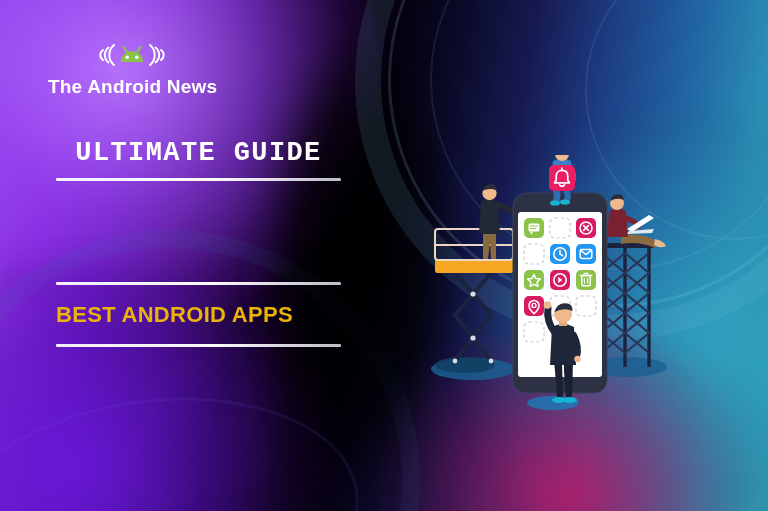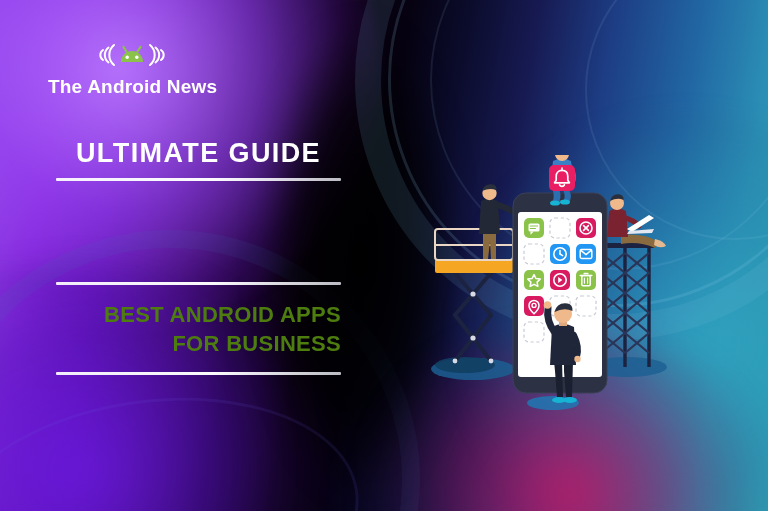--- a/index.html
+++ b/index.html
@@ -170,20 +170,21 @@
     font-weight:700;
     letter-spacing:0.2px;
     white-space:nowrap;
   }
 
   
   .eyebrow-block {
     position:absolute;
     left:56px; top:138px;
     width:285px;
+    font-family:Liberation Mono, monospace;
   }
   .eyebrow {
     color:#ffffff;
     font-size:27px;
     font-weight:700;
     letter-spacing:1.4px;
     text-align:center;
     line-height:1.12;
     white-space:nowrap;
   }
@@ -197,26 +198,26 @@
   }
   .eyebrow-rule { margin-top:10px; }
 
   
   .headline-block {
     position:absolute;
     left:56px; top:282px;
     width:285px;
   }
   .headline {
-    color:#4d7c0f;
+    color:#eab308;
     font-size:22px;
     font-weight:700;
     line-height:1.30;
     letter-spacing:0.3px;
-    text-align:right;
+    text-align:left;
     padding:16px 0 14px 0;
     white-space:nowrap;
   }
   .headline span { display:block; }
 
   
   .illo {
     position:absolute;
     left:425px; top:155px;
     width:270px; height:260px;
@@ -274,21 +275,20 @@
 
     <div class="eyebrow-block">
       <div class="eyebrow">ULTIMATE GUIDE</div>
       <div class="rule eyebrow-rule"></div>
     </div>
 
     <div class="headline-block">
       <div class="rule"></div>
       <div class="headline">
         <span>BEST ANDROID APPS</span>
-        <span>FOR BUSINESS</span>
       </div>
       <div class="rule"></div>
     </div>
 
   </div>
 
   <div class="illo">
     <svg width="270" height="260" viewBox="0 0 270 260" aria-hidden="true">
       <defs>
         <linearGradient id="platShadow" x1="0" y1="0" x2="0" y2="1">

